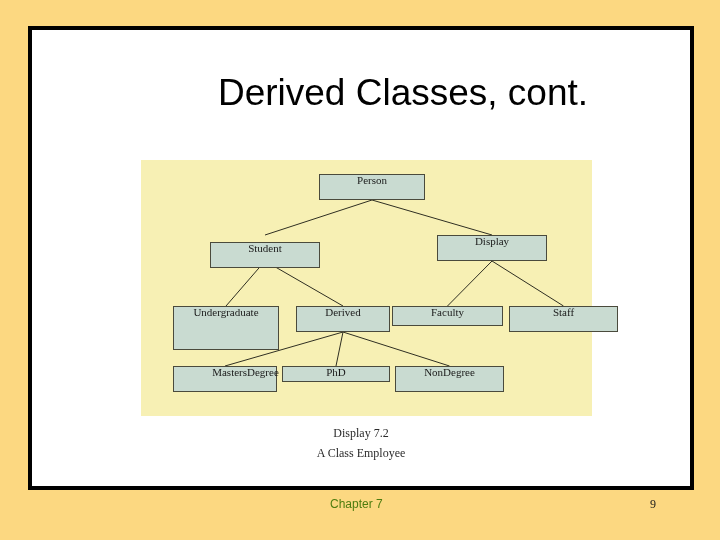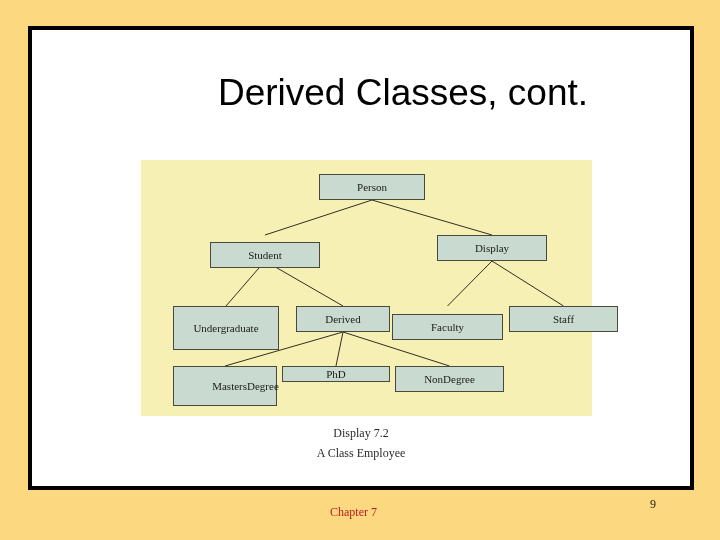--- a/index.html
+++ b/index.html
@@ -56,21 +56,20 @@
 
   .node {
     position: absolute;
     background: #c9dbd1;
     border: 1px solid #4a4a3c;
     box-sizing: border-box;
     font-family: "Liberation Serif", serif;
     font-size: 11px;
     color: #1a1a1a;
     display: flex;
-    align-items: center;
     justify-content: center;
     text-align: center;
     line-height: 1;
     white-space: nowrap;
   }
 
   #edges {
     position: absolute;
     left: 0;
     top: 0;
@@ -91,25 +90,24 @@
     color: #2b2b2b;
     line-height: 1.65;
   }
   #caption div { white-space: nowrap; }
 
   
   #footer-chapter {
     position: absolute;
     left: 330px;
     top: 497px;
-    font-family: Liberation Serif, serif;
+    font-family: Liberation Sans, sans-serif;
     font-size: 12px;
-    color: #b91c1c;
+    color: #4d7c0f;
     white-space: nowrap;
-    margin-top: 8px;
   }
   #footer-page {
     position: absolute;
     left: 650px;
     top: 497px;
     font-family: "Liberation Serif", serif;
     font-size: 12px;
     color: #1a1a1a;
     white-space: nowrap;
   }
@@ -141,27 +139,27 @@
       </div>
       <div class="node" style="left: 296px; top: 75px; width: 110px; height: 26px;">
         <span>Display</span>
       </div>
       <div class="node" style="left: 32px; top: 146px; width: 106px; height: 44px;">
         <span>Undergraduate</span>
       </div>
       <div class="node" style="left: 155px; top: 146px; width: 94px; height: 26px;">
         <span>Derived</span>
       </div>
-      <div class="node" style="left: 251px; top: 146px; width: 111px; height: 26px; margin-top: 8px;">
+      <div class="node" style="left: 251px; top: 146px; width: 111px; height: 20px;">
         <span>Faculty</span>
       </div>
       <div class="node" style="left: 368px; top: 146px; width: 109px; height: 26px;">
         <span>Staff</span>
       </div>
-      <div class="node" style="left: 32px; top: 206px; width: 104px; height: 40px; padding-left: 41px;">
+      <div class="node" style="left: 32px; top: 206px; width: 104px; height: 26px; padding-left: 41px;">
         <span>MastersDegree</span>
       </div>
       <div class="node" style="left: 141px; top: 206px; width: 108px; height: 16px;">
         <span>PhD</span>
       </div>
       <div class="node" style="left: 254px; top: 206px; width: 109px; height: 26px;">
         <span>NonDegree</span>
       </div>
     </div>
 

